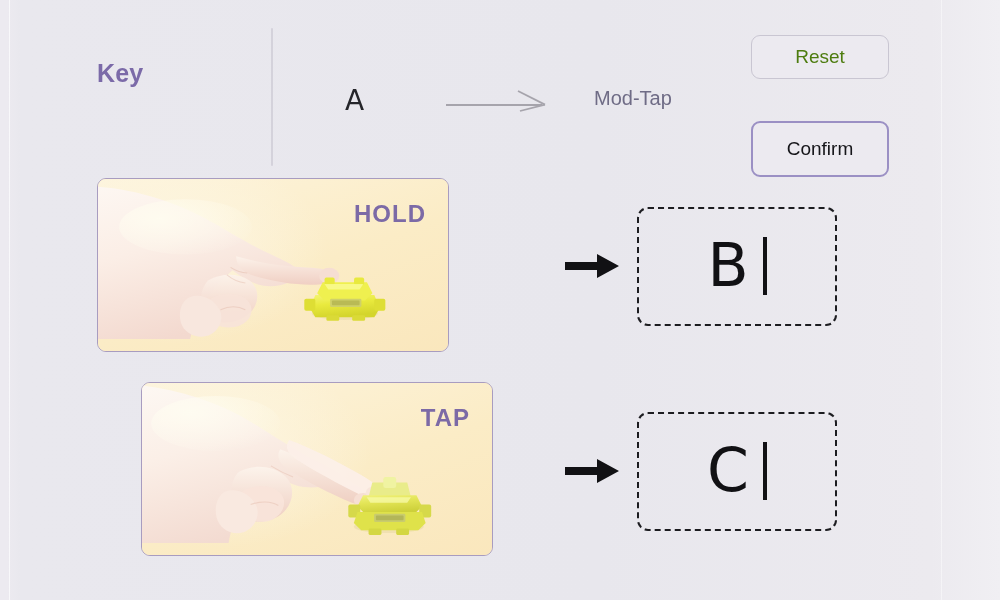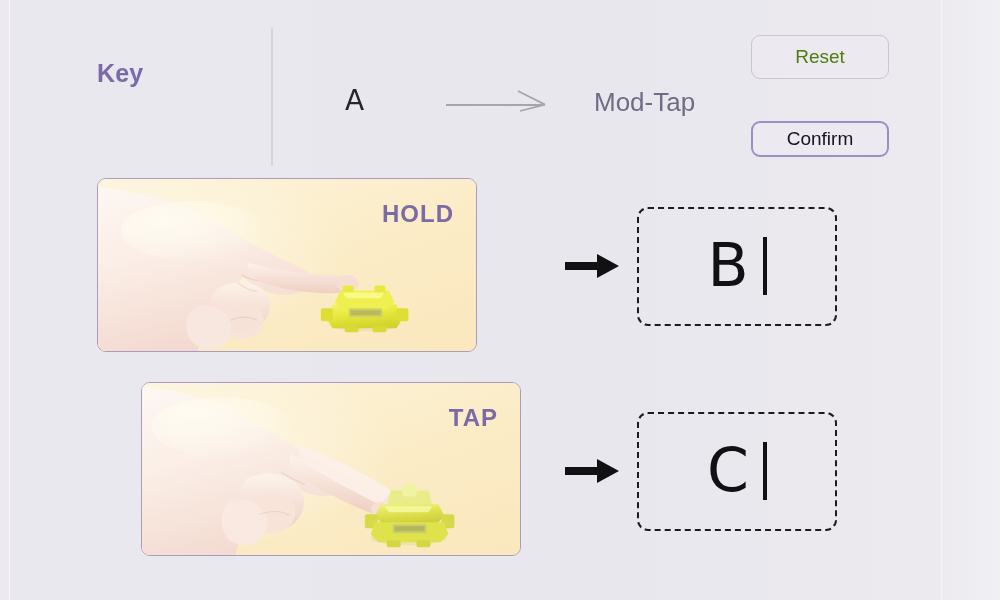--- a/index.html
+++ b/index.html
@@ -70,21 +70,21 @@
     position: absolute;
     left: 444px;
     top: 86px;
     width: 112px;
     height: 28px;
   }
   .modtap {
     position: absolute;
     left: 594px;
     top: 87px;
-    font-size: 26px;
+    font-size: 20px;
     color: #6f6c86;
   }
 
   
   .btn {
     position: absolute;
     box-sizing: border-box;
     display: flex;
     align-items: center;
     justify-content: center;
@@ -98,30 +98,30 @@
     top: 35px;
     width: 138px;
     height: 44px;
     border: 1.6px solid #c9c6d2;
     color: #4d7c0f;
   }
   .btn-confirm {
     left: 751px;
     top: 121px;
     width: 138px;
-    height: 36px;
+    height: 56px;
     border: 2px solid #9b90c4;
     color: #16161a;
   }
 
   
   .panel {
     position: absolute;
     left: 97px;
-    width: 380px;
+    width: 352px;
     height: 174px;
     box-sizing: border-box;
     border: 1.6px solid #a89cc0;
     border-radius: 9px;
     background: #fbedc9;
     overflow: hidden;
   }
   .panel-hold { top: 178px; }
   .panel-tap  { top: 382px; margin-left: 44px; }
 

